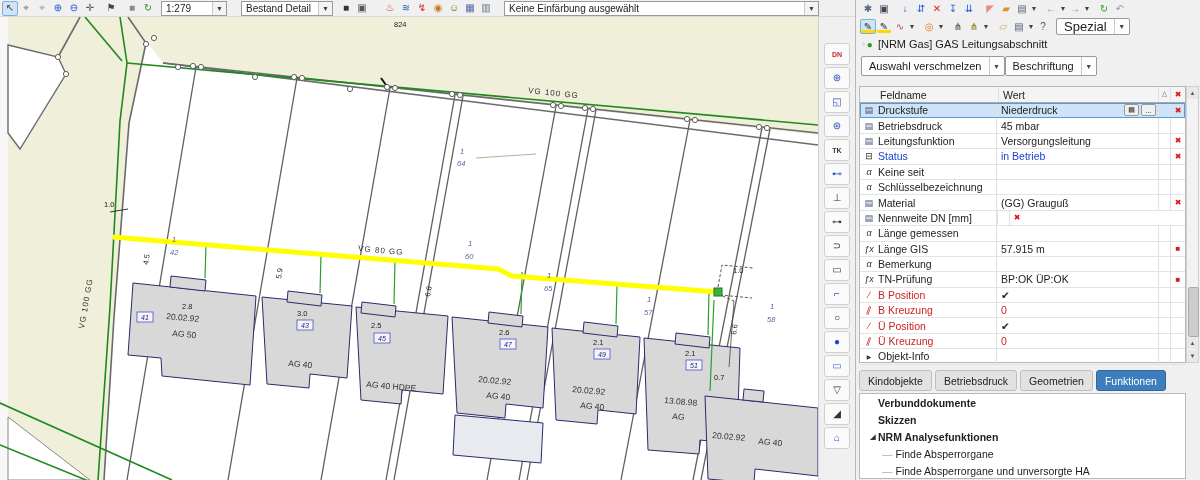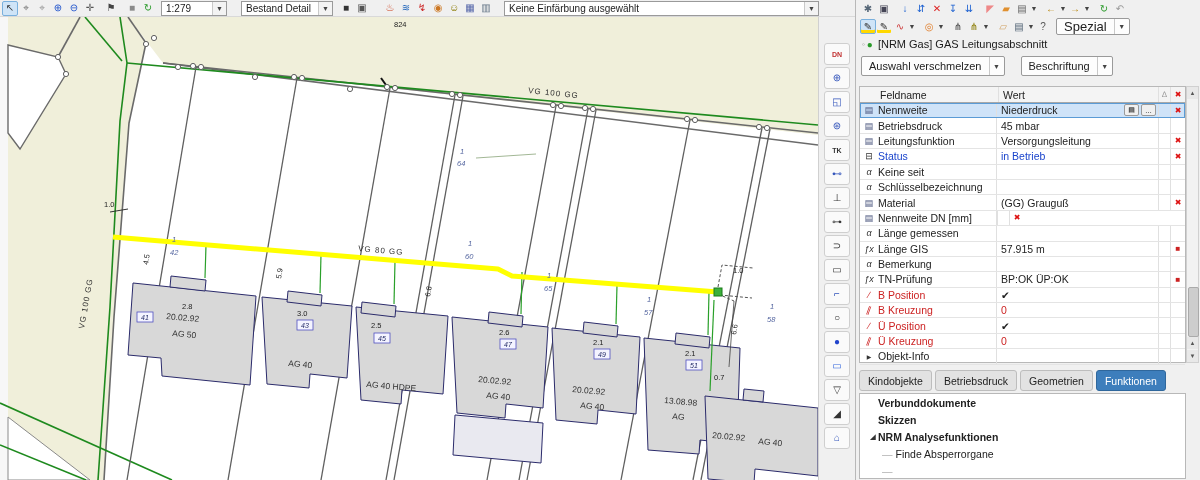--- a/index.html
+++ b/index.html
@@ -24,21 +24,21 @@
   .vtbtn .g2{font-size:7px;font-weight:bold;}
 
   
   .panel{position:absolute;left:855px;top:0;width:345px;height:480px;background:#f0f0f0;border-left:1px solid #b8b8b8;box-sizing:border-box;}
   .prow1,.prow2{display:flex;align-items:center;padding-left:4px;height:17px;}
   .prow2{height:19px;}
   .pcaret{width:8px;font-size:7px;color:#444;text-align:center;flex:0 0 auto;}
   .obj-header{display:flex;align-items:center;height:16px;padding-left:6px;font-size:11px;color:#1a1a1a;}
   .obj-header .dot1{color:#8a8a8a;font-size:8px;margin-right:2px;}
   .obj-header .dot2{color:#2a9a2a;font-size:10px;margin-right:5px;}
-  .btnrow{display:flex;align-items:center;gap:16px;padding:3px 0 0 5px;height:22px;}
+  .btnrow{display:flex;align-items:center;gap:0;padding:3px 0 0 5px;height:22px;}
   .pushbtn{display:flex;align-items:stretch;background:#fdfdfd;border:1px solid #9a9a9a;border-radius:2px;height:20px;font-size:11px;box-sizing:border-box;}
   .pushbtn .lbl{padding:0 7px;display:flex;align-items:center;}
   .pushbtn .caret{width:14px;border-left:1px solid #c9c9c9;display:flex;align-items:center;justify-content:center;font-size:7px;color:#444;}
 
   .ptable{position:absolute;left:3px;top:86px;width:327px;height:277px;background:#fff;border:1px solid #b8b8b8;box-sizing:border-box;}
   .prow-h{display:flex;height:15px;border-bottom:1px solid #a8a8a8;background:#f4f4f4;font-size:10.5px;align-items:center;}
   .pr{display:flex;height:15.4px;align-items:center;border-bottom:1px solid #e4e4e4;font-size:10.5px;box-sizing:border-box;position:relative;}
   .pr.sel{background:#cfe3f8;outline:1px solid #5b9bd5;outline-offset:-1px;z-index:2;}
   .c-ic{width:18px;text-align:center;flex:0 0 auto;font-size:9px;}
   .c-name{width:118px;flex:0 0 auto;white-space:nowrap;overflow:hidden;border-right:1px solid #e0e0e0;align-self:stretch;display:flex;align-items:center;}
@@ -402,21 +402,21 @@
       <div class="prow-h">
         <span class="c-ic"></span>
         <span class="c-name" style="padding-left:2px">Feldname</span>
         <span class="c-val">Wert</span>
         <span class="c-delta">∆</span>
         <span class="c-req">✖</span>
       </div>
       <div id="prop-rows">
           <div class="pr sel">
             <span class="c-ic" style="color: rgb(68, 80, 122);">▤</span>
-            <span class="c-name">Nennweite</span>
+            <span class="c-name">Druckstufe</span>
             <span class="c-val">
               <span>Niederdruck</span>
               <span class="mini-ed">
                 <button>▤</button>
                 <button>…</button>
               </span>
             </span>
             <span class="c-delta"></span>
             <span class="c-req">✖</span>
           </div>
@@ -588,16 +588,17 @@
         <div class="titem bold" style="padding-left: 8px;">
           <span class="tw">◢</span>
           <span>NRM Analysefunktionen</span>
         </div>
         <div class="titem" style="padding-left: 22px;">
           <span class="branch">—</span>
           <span>Finde Absperrorgane</span>
         </div>
         <div class="titem" style="padding-left: 22px;">
           <span class="branch">—</span>
+          <span>Finde Absperrorgane und unversorgte HA</span>
         </div>
       </div>
   </div>
 </div>
 
 </body></html>

